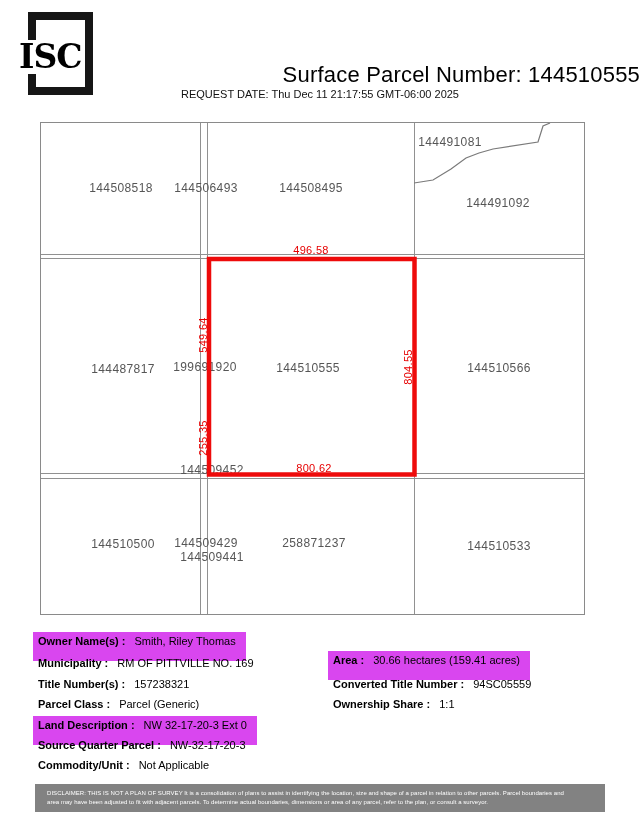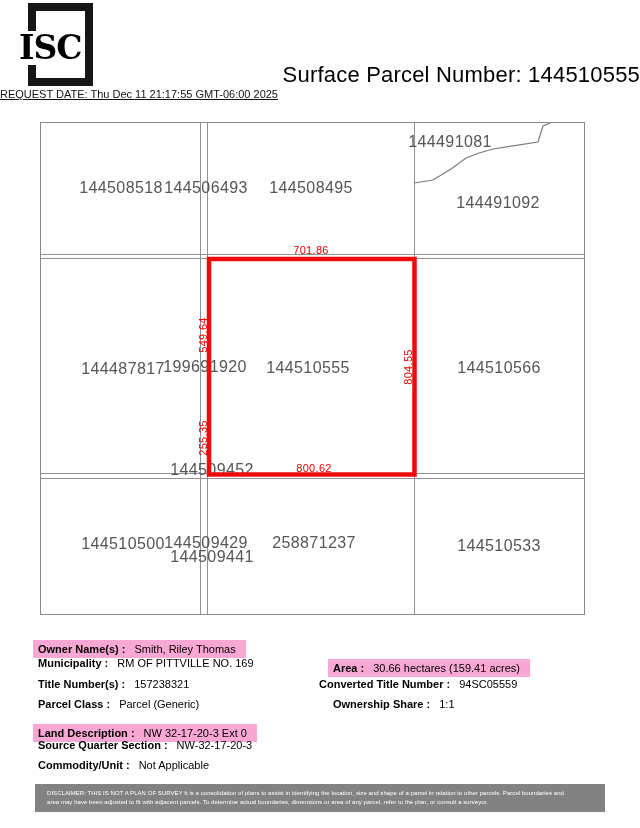--- a/index.html
+++ b/index.html
@@ -1,55 +1,55 @@
 <!DOCTYPE html>
 <html><head>
 <meta charset="utf-8">
 <style>
   html,body{margin:0;padding:0;background:#ffffff;}
   body{
     position:relative;width:640px;height:828px;overflow:hidden;
     font-family:"Liberation Sans", sans-serif;color:#000;
   }
   
-  .logo{position:absolute;left:28px;top:3px;width:65px;height:83px;}
+  .logo{position:absolute;left:28px;top:12px;width:65px;height:83px;}
   .logo-frame{position:absolute;left:0;top:0;right:0;bottom:0;border:8px solid #161616;}
   .logo-text{
     position:absolute;left:-9px;top:28px;background:#ffffff;
     font-family:"DejaVu Serif", serif;font-weight:bold;
     font-size:33px;line-height:1.0;letter-spacing:-1px;padding:0 3px 1px 0;
   }
   .page-title{
     position:absolute;left:0;right:0;top:62px;text-align:right;
     font-size:22px;font-weight:normal;letter-spacing:0.2px;
   }
   .request-date{
-    position:absolute;left:0;right:0;top:88px;text-align:left;
-    font-size:11px;color:#111;text-decoration:underline;
+    position:absolute;left:0;right:0;top:88px;text-align:center;
+    font-size:11px;color:#111;
   }
   
   .map{
     position:absolute;left:40px;top:122px;width:543px;height:491px;
     border:1px solid #8a8a8a;background:#fff;
   }
   .map svg{position:absolute;left:0;top:0;}
   .plabel{
     position:absolute;transform:translate(-50%,-50%);
-    font-size:16px;letter-spacing:0.4px;color:#565656;white-space:nowrap;
+    font-size:12px;letter-spacing:0.4px;color:#565656;white-space:nowrap;
   }
   .rdim{
     position:absolute;transform:translate(-50%,-50%);
     font-size:11px;letter-spacing:0.3px;color:#e60000;white-space:nowrap;
   }
   .rdim.rot{transform:translate(-50%,-50%) rotate(-90deg);}
   
   .dl-row{position:absolute;font-size:11px;white-space:nowrap;}
   .dl-row .lbl{font-weight:bold;}
   .dl-row .val{margin-left:9px;}
-  .hl{background:#f9a8d4;display:inline-block;padding:3px 10px 3px 5px;margin-left:-5px;margin-top:8px;}
+  .hl{background:#d946ef;display:inline-block;padding:3px 10px 14px 5px;margin-left:-5px;}
   
   .disclaimer{
     position:absolute;left:35px;top:784px;width:570px;height:28px;
     background:#828282;color:#ffffff;box-sizing:border-box;
     padding:5px 0 0 12px;overflow:hidden;
   }
   .disclaimer div{font-size:6px;line-height:9px;white-space:nowrap;letter-spacing:0.05px;}
 </style>
 </head>
 <body>
@@ -90,21 +90,21 @@
   <span class="plabel" style="left:82px;top:421px">144510500</span>
   <span class="plabel" style="left:165px;top:420px">144509429</span>
   <span class="plabel" style="left:171px;top:434px">144509441</span>
   <span class="plabel" style="left:273px;top:420px">258871237</span>
   <span class="plabel" style="left:458px;top:423px">144510533</span>
 
   <svg width="543" height="491" viewBox="0 0 543 491" style="pointer-events:none">
     <rect x="168" y="136" width="205.5" height="215.5" fill="none" stroke="#ee0b0b" stroke-width="4.5"></rect>
   </svg>
 
-  <span class="rdim" style="left:270px;top:127px">701.86</span>
+  <span class="rdim" style="left:270px;top:127px">496.58</span>
   <span class="rdim" style="left:273px;top:345px">800.62</span>
   <span class="rdim rot" style="left:162px;top:212px">549.64</span>
   <span class="rdim rot" style="left:162px;top:315px">255.35</span>
   <span class="rdim rot" style="left:367px;top:244px">804.55</span>
 </div>
 
 <div class="dl-row" style="left:38px;top:632px">
   <span class="hl"><span class="lbl">Owner Name(s) :</span><span class="val">Smith, Riley Thomas</span></span>
 </div>
 <div class="dl-row" style="left:38px;top:657px">
@@ -113,30 +113,30 @@
 <div class="dl-row" style="left:38px;top:678px">
   <span class="lbl">Title Number(s) :</span><span class="val">157238321</span>
 </div>
 <div class="dl-row" style="left:38px;top:698px">
   <span class="lbl">Parcel Class :</span><span class="val">Parcel (Generic)</span>
 </div>
 <div class="dl-row" style="left:38px;top:716px">
   <span class="hl"><span class="lbl">Land Description :</span><span class="val">NW  32-17-20-3 Ext 0</span></span>
 </div>
 <div class="dl-row" style="left:38px;top:739px">
-  <span class="lbl">Source Quarter Section :</span><span class="val">NW-32-17-20-3</span>
+  <span class="lbl">Source Quarter Parcel :</span><span class="val">NW-32-17-20-3</span>
 </div>
 <div class="dl-row" style="left:38px;top:759px">
   <span class="lbl">Commodity/Unit :</span><span class="val">Not Applicable</span>
 </div>
 
 <div class="dl-row" style="left:333px;top:651px">
   <span class="hl"><span class="lbl">Area :</span><span class="val">30.66 hectares (159.41 acres)</span></span>
 </div>
-<div class="dl-row" style="left:319px;top:678px">
+<div class="dl-row" style="left:333px;top:678px">
   <span class="lbl">Converted Title Number :</span><span class="val">94SC05559</span>
 </div>
 <div class="dl-row" style="left:333px;top:698px">
   <span class="lbl">Ownership Share :</span><span class="val">1:1</span>
 </div>
 
 <div class="disclaimer">
   <div>DISCLAIMER: THIS IS NOT A PLAN OF SURVEY It is a consolidation of plans to assist in identifying the location, size and shape of a parcel in relation to other parcels.  Parcel boundaries and</div>
   <div>area may have been adjusted to fit with adjacent parcels. To determine actual boundaries, dimensions or area of any parcel, refer to the plan, or consult a surveyor.</div>
 </div>

